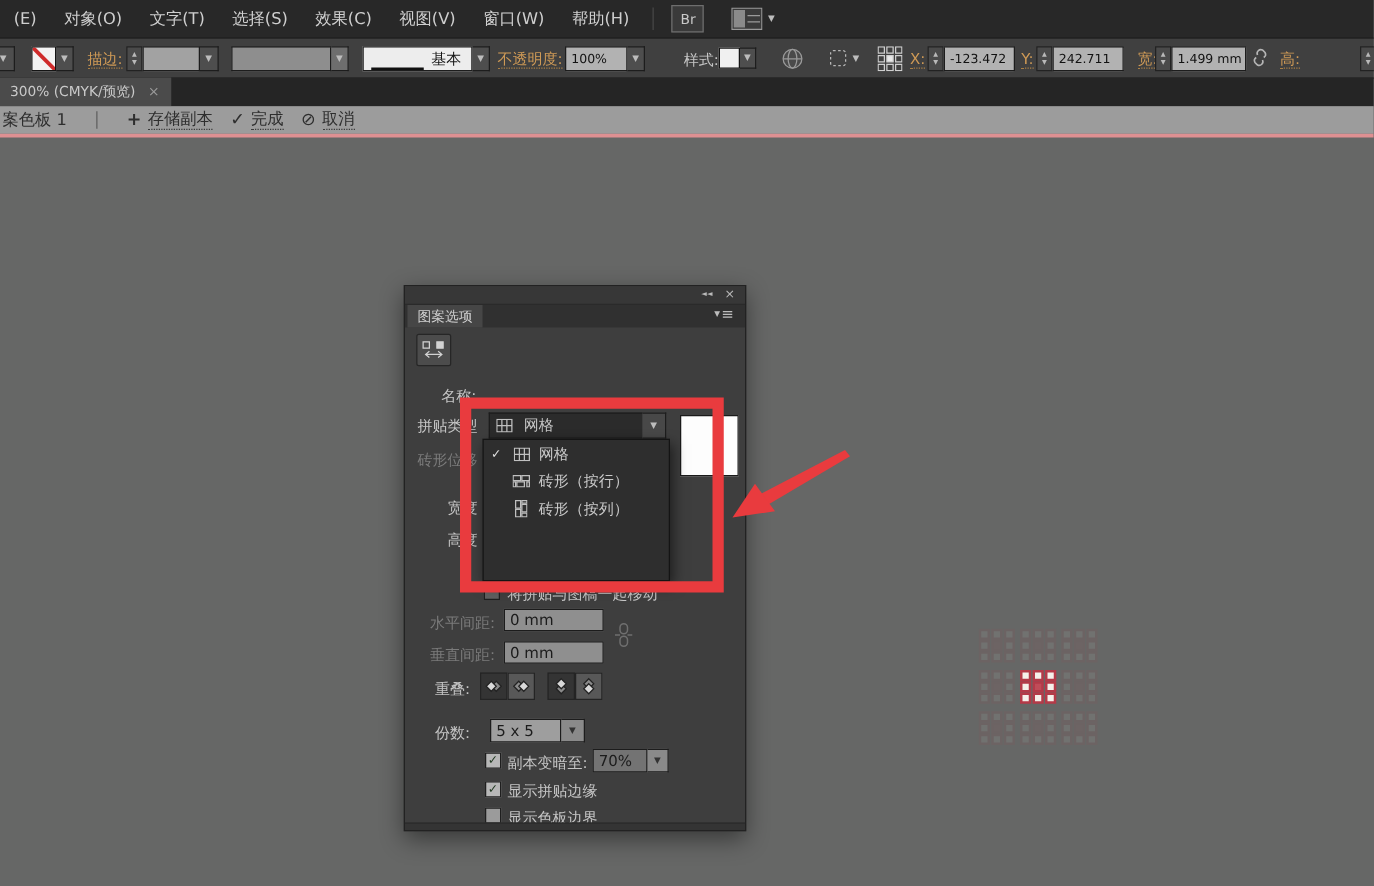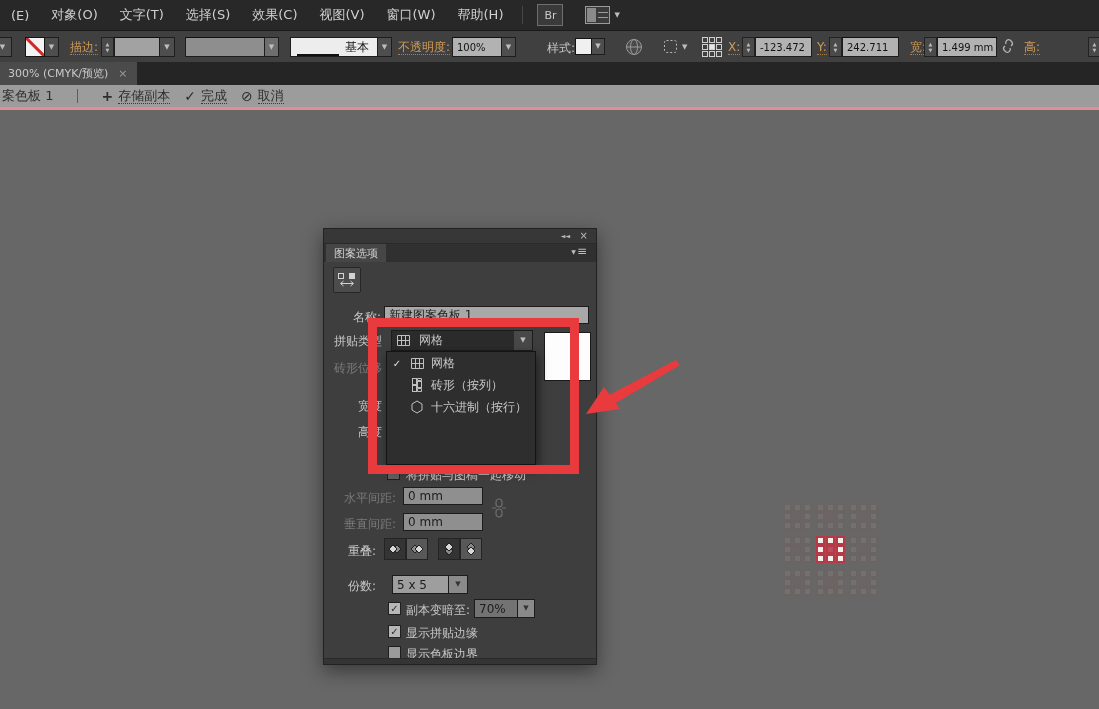--- a/index.html
+++ b/index.html
@@ -271,21 +271,20 @@
     <svg width="20" height="16">
       <g fill="none" stroke="#d2d2d2">
         <rect x="1.5" y="1.5" width="5" height="5"></rect>
         <rect x="12.5" y="1.5" width="5" height="5" fill="#d2d2d2"></rect>
         <path d="M4 11.5h12 M6.5 9l-3 2.5 3 2.5 M13.5 9l3 2.5-3 2.5"></path>
       </g>
     </svg>
   </div>
 
   <span class="abs p-lbl" style="left:9px;top:80px;width:48px;">名称:</span>
-  <div class="abs p-input" style="left:60px;top:77px;width:205px;height:18px;">新建图案色板 1</div>
 
   <span class="abs p-lbl" style="left:9px;top:104px;width:49px;">拼贴类型</span>
   <div class="abs combobox" style="left:67px;top:101px;width:123px;height:21px;border-right:none;">
     <svg class="list-ico" width="13" height="11">
       <path d="M0.5 0.5h12v10h-12z M4.5 0.5v10 M8.5 0.5v10 M0.5 5.5h12" fill="none" stroke="#c0c0c0"></path>
     </svg>
     <span>网格</span>
   </div>
   <div class="abs cmb-btn" style="left:190px;top:101px;width:19px;height:21px;background:#484848;">
       <span class="arr">▼</span>
@@ -299,44 +298,49 @@
 
   <div class="abs list" style="left:62px;top:122px;width:148px;height:112px;">
     <div class="list-item">
       <span class="list-check">✓</span>
       <span class="list-ico">
           <svg width="13" height="11">
             <path d="M0.5 0.5h12v10h-12z M4.5 0.5v10 M8.5 0.5v10 M0.5 5.5h12" fill="none" stroke="#c0c0c0"></path>
           </svg>
         </span>
       <span>网格</span>
+    </div>
+    <div class="list-item">
+      <span class="list-check"></span>
+      <span class="list-ico">
+          <svg width="14" height="10">
+            <g fill="none" stroke="#c0c0c0">
+              <rect x="0.5" y="0.5" width="6" height="4"></rect>
+              <rect x="7.5" y="0.5" width="6" height="4"></rect>
+              <rect x="3.5" y="5.5" width="6" height="4"></rect>
+              <path d="M0.5 5.5h2v4h-2z M11.5 5.5h2v4h-2z"></path>
+            </g>
+          </svg>
+        </span>
+      <span>砖形（按行）</span>
     </div>
     <div class="list-item">
       <span class="list-check"></span>
       <span class="list-ico">
           <svg width="10" height="14">
             <g fill="none" stroke="#c0c0c0">
               <rect x="0.5" y="0.5" width="4" height="6"></rect>
               <rect x="0.5" y="7.5" width="4" height="6"></rect>
               <rect x="5.5" y="3.5" width="4" height="6"></rect>
               <path d="M5.5 0.5h4v2h-4z M5.5 10.5h4v3h-4z"></path>
             </g>
           </svg>
         </span>
       <span>砖形（按列）</span>
     </div>
-    <div class="list-item">
-      <span class="list-check"></span>
-      <span class="list-ico">
-          <svg width="12" height="14">
-            <polygon points="6,1 11,4 11,10 6,13 1,10 1,4" fill="none" stroke="#c0c0c0"></polygon>
-          </svg>
-        </span>
-      <span>十六进制（按行）</span>
-    </div>
   </div>
 
   <div class="abs checkbox cb-off-dark" style="left:63px;top:238px;"></div>
   <span class="abs p-check-lbl" style="left:82px;top:238px;">将拼贴与图稿一起移动</span>
 
   <span class="abs p-lbl-dim" style="left:0px;top:261px;width:72px;">水平间距:</span>
   <div class="abs p-input" style="left:79px;top:258px;width:80px;height:18px;background:#8f8f8f;">0 mm</div>
   <span class="abs p-lbl-dim" style="left:0px;top:287px;width:72px;">垂直间距:</span>
   <div class="abs p-input" style="left:79px;top:284px;width:80px;height:18px;background:#8f8f8f;">0 mm</div>
   <svg class="abs" style="left:168px;top:268px;" width="14" height="22">

